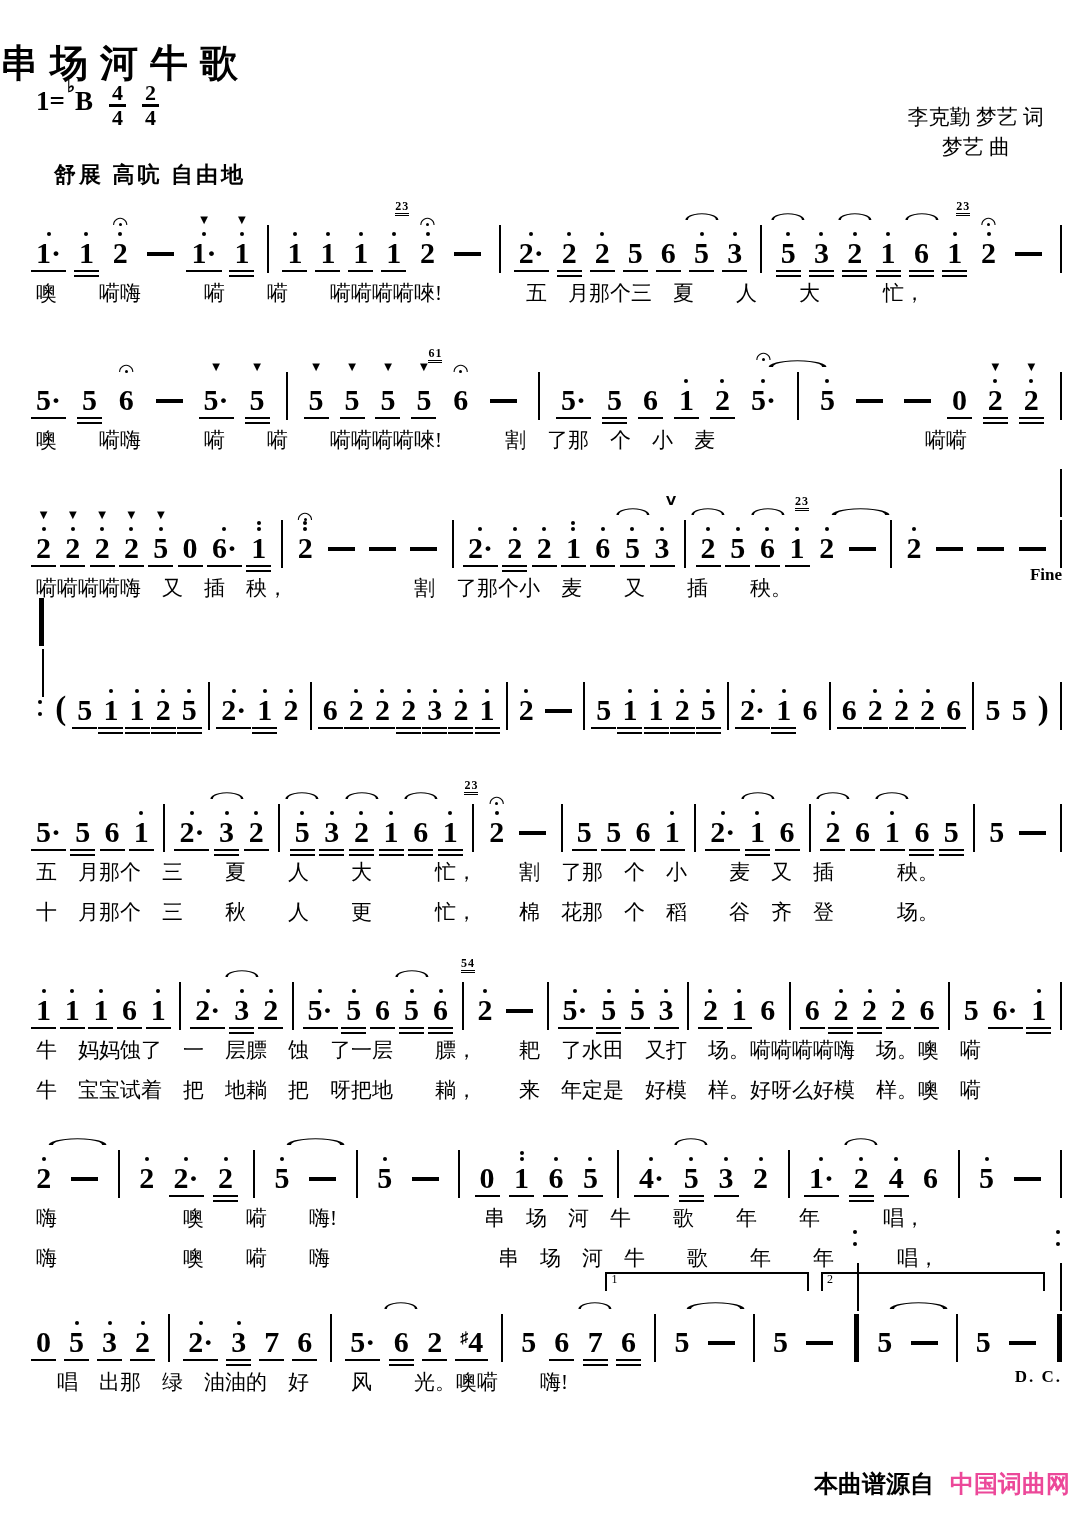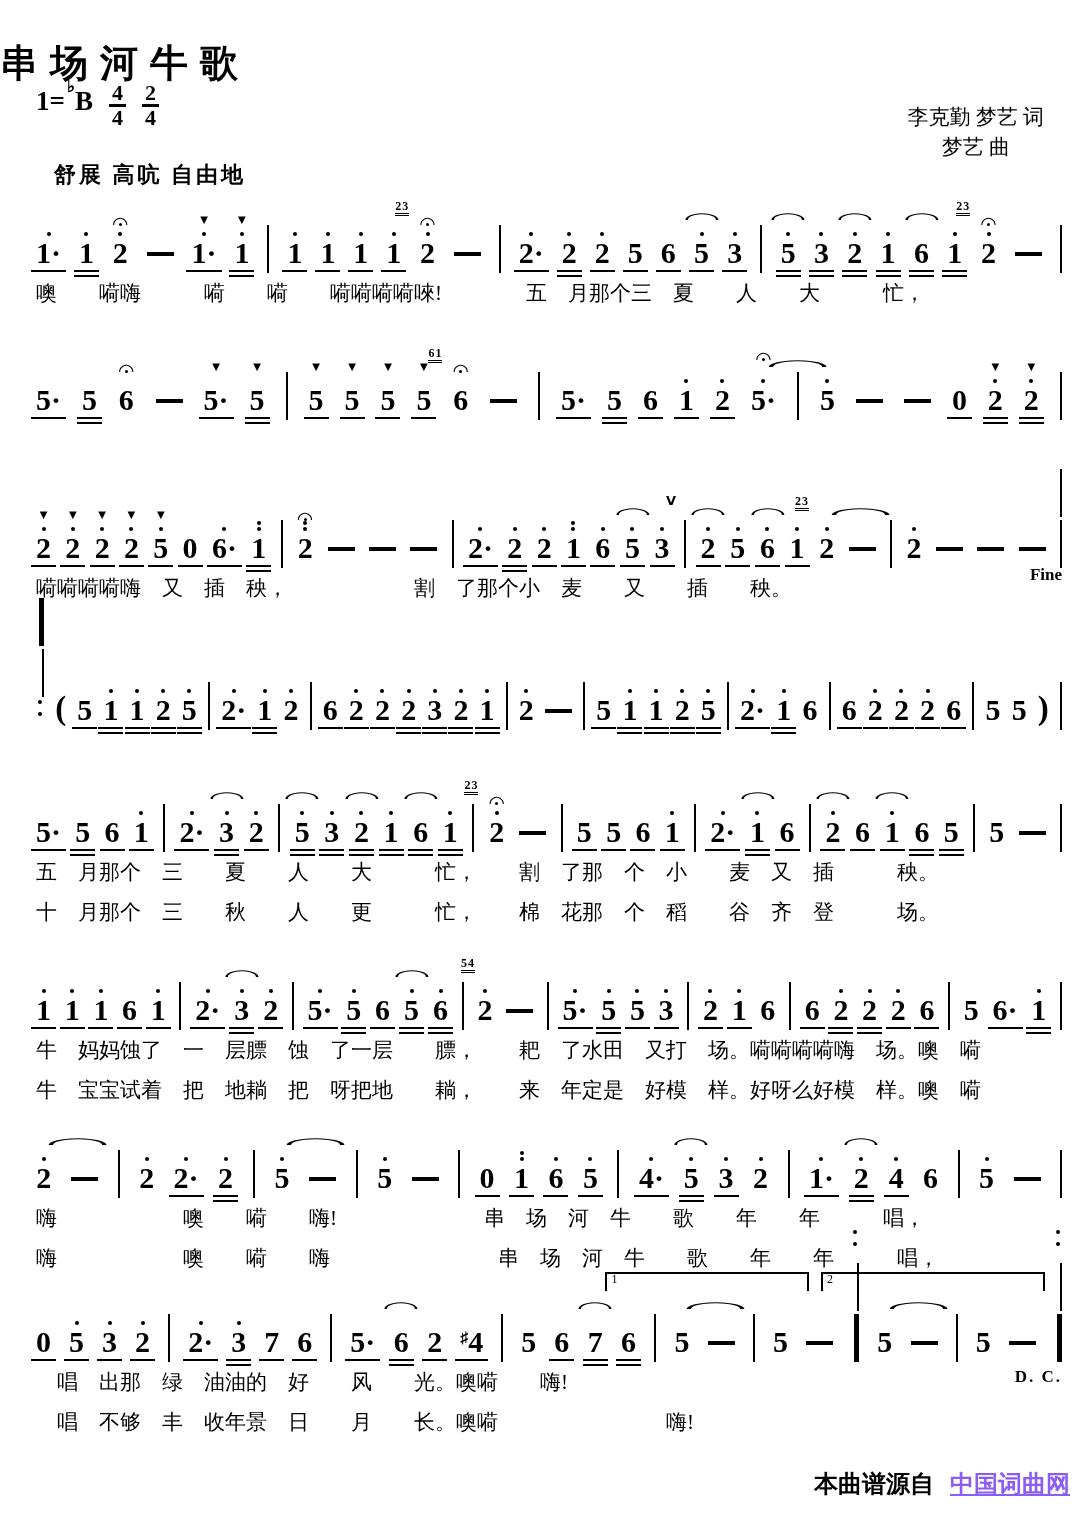--- a/index.html
+++ b/index.html
@@ -629,20 +629,21 @@
             <div class="numwrap">
               <div class="num">2</div>
               <div class="u u1"></div>
               <div class="u u2"></div>
             </div>
           </div>
           <div class="bgroup tok">
             <div class="bar"></div>
           </div>
         </div>
+        <div class="lyrics">噢　　嗬嗨　　　嗬　　嗬　　嗬嗬嗬嗬唻!　　　割　了那　个　小　麦　　　　　　　　　　嗬嗬</div>
       </div>
       <div class="system sys-3">
         <div class="staff">
           <div class="tok">
             <div class="mk">
               <span class="acc">▼</span>
             </div>
             <div class="dots">
               <span class="odot"></span>
             </div>
@@ -2406,23 +2407,22 @@
             <div class="bar thick"></div>
           </div>
           <div class="volta volta-1">
             <span class="vlabel">1</span>
           </div>
           <div class="volta volta-2">
             <span class="vlabel">2</span>
           </div>
         </div>
         <div class="lyrics">　唱　出那　绿　油油的　好　　风　　光。噢嗬　　嗨!</div>
-        <div class="lyrics">　唱　不够　丰　收年景　日　　月　　长。噢嗬　　　　　　　　嗨!</div>
         <div class="dc">D. C.</div>
       </div>
     </div>
 
   <div class="footer">
     <span>本曲谱源自</span>
-    <span class="src" id="src-name" style="color: #8b5cf6; text-decoration: underline;">中国词曲网</span>
+    <span class="src" id="src-name" style="color: #ec4899;">中国词曲网</span>
   </div>
 
 </div>
 
 </body></html>

